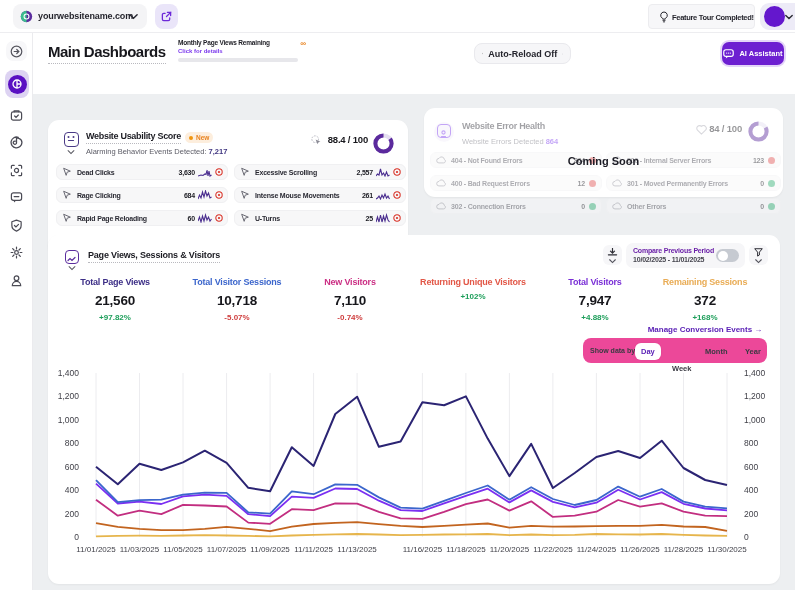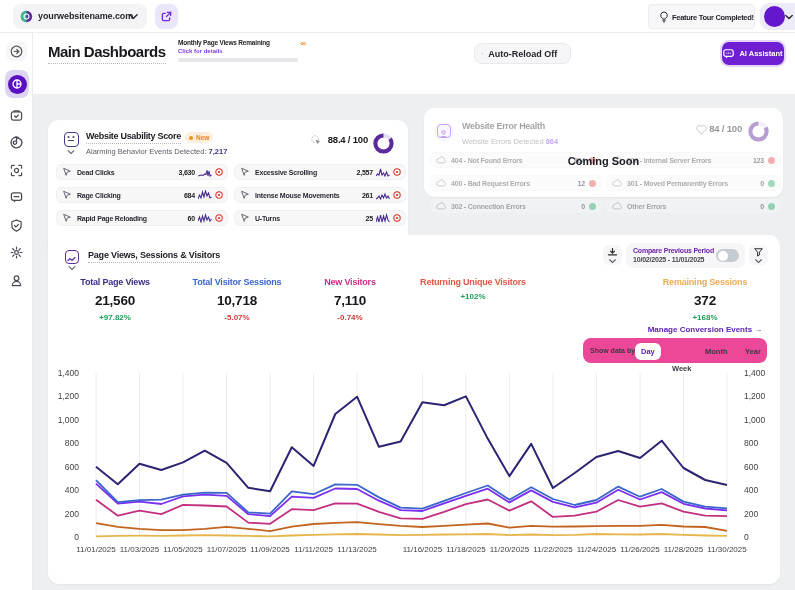--- a/index.html
+++ b/index.html
@@ -411,20 +411,25 @@
       <div class="ch red">-5.07%</div>
     </div>
     <div class="stat" style="left:242px;width:120px">
       <div class="lb" style="color:#cb2f84">New Visitors</div>
       <div class="vl">7,110</div>
       <div class="ch red">-0.74%</div>
     </div>
     <div class="stat" style="left:355px;width:140px">
       <div class="lb" style="color:#e25747">Returning Unique Visitors</div>
       <div class="ch green">+102%</div>
+    </div>
+    <div class="stat" style="left:487px;width:120px">
+      <div class="lb" style="color:#7a2fd6">Total Visitors</div>
+      <div class="vl">7,947</div>
+      <div class="ch green">+4.88%</div>
     </div>
     <div class="stat" style="left:587px;width:140px">
       <div class="lb" style="color:#e9ac55">Remaining Sessions</div>
       <div class="vl">372</div>
       <div class="ch green">+168%</div>
       <div style="font-size:8px;font-weight:bold;color:#5b21b6;margin-top:3px;white-space:nowrap">Manage Conversion Events →</div>
     </div>
 
     <div id="segctl">
       <span class="lab" style="left:7px;top:9px;font-size:7px">Show data by:</span>

